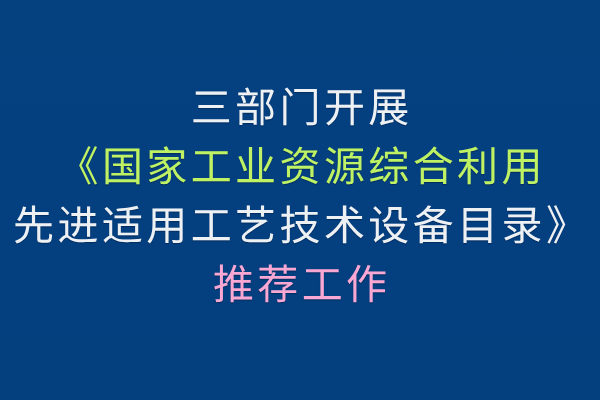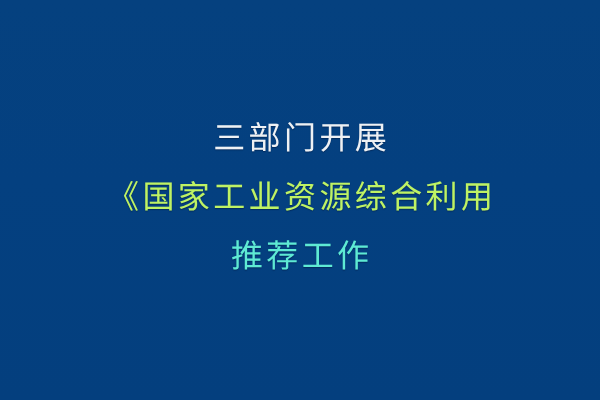--- a/index.html
+++ b/index.html
@@ -46,21 +46,21 @@
     text-align: center;
     display: flex;
     flex-direction: column;
     align-items: center;
   }
 
   .headline-line {
     display: block;
     color: #eef1f4;
     font-family: "DejaVu Serif", "Liberation Serif", serif;
-    font-size: 32px;
+    font-size: 41px;
     font-weight: 400;
     line-height: 59px;
     height: 59px;
     letter-spacing: 3.4px;
     
     text-indent: 3.4px;
     white-space: nowrap;
     text-shadow: 0 1px 1px rgba(0, 20, 55, 0.45);
     -webkit-font-smoothing: antialiased;
   }
@@ -71,17 +71,18 @@
 <div id="title-card" style="background-color: rgb(4, 64, 127);">
 
   <div id="bg-wash"></div>
 
   <div id="headline-block">
 
     <span class="headline-line" style="color: rgb(238, 241, 244);">三部门开展</span>
 
     <span class="headline-line" style="color: #bef264;">《国家工业资源综合利用</span>
 
+    <span class="headline-line" style="color: rgb(238, 241, 244);">先进适用工艺技术设备目录》</span>
 
-    <span class="headline-line" style="color: #5eead4; text-align: center;">推荐工作</span>
+    <span class="headline-line" style="color: #f9a8d4; text-align: center;">推荐工作</span>
 
   </div>
 </div>
 
 </body></html>

